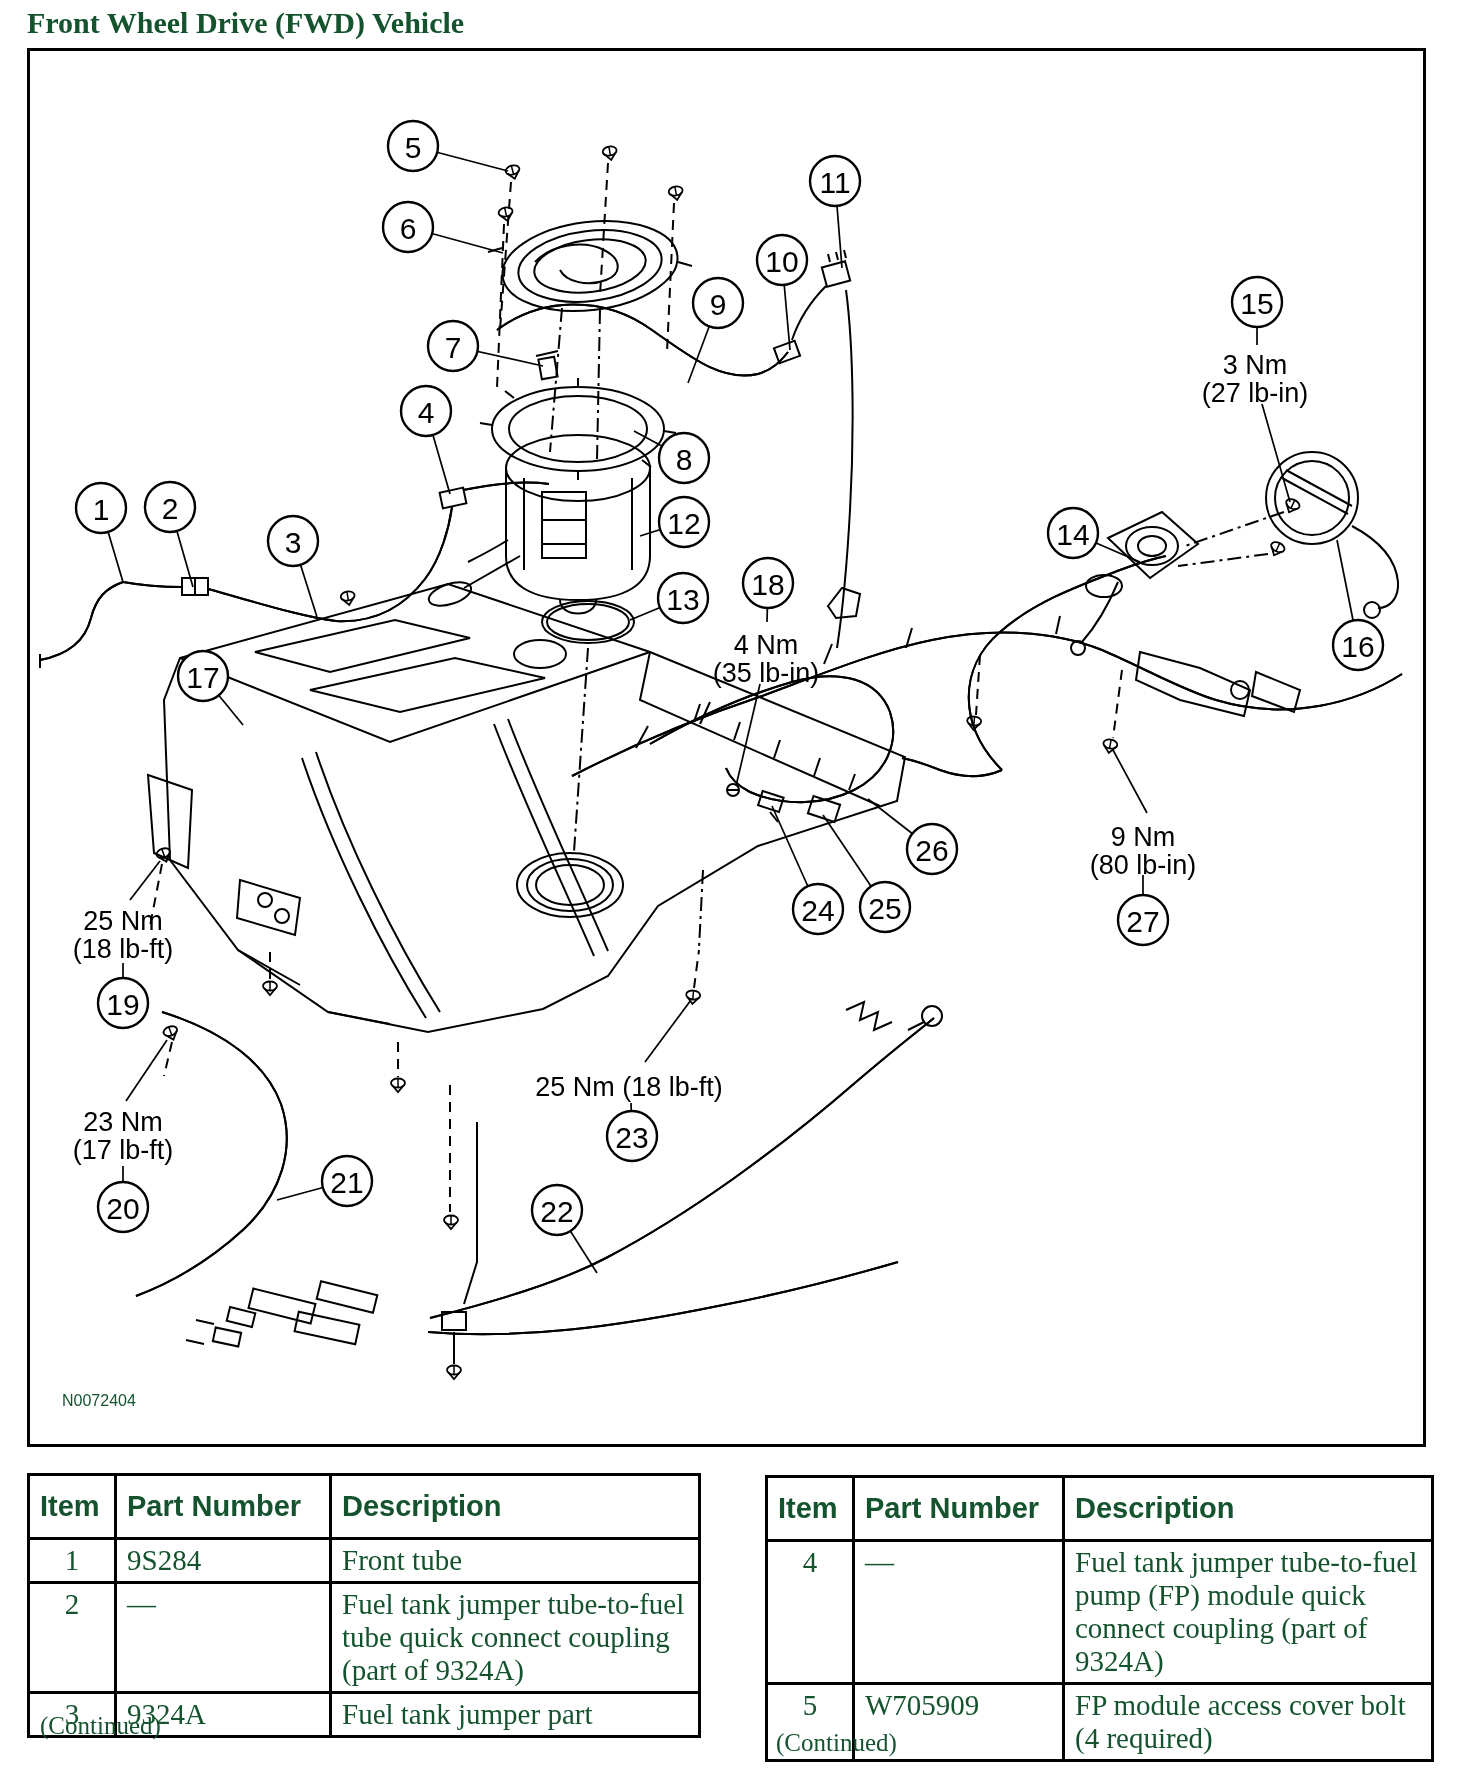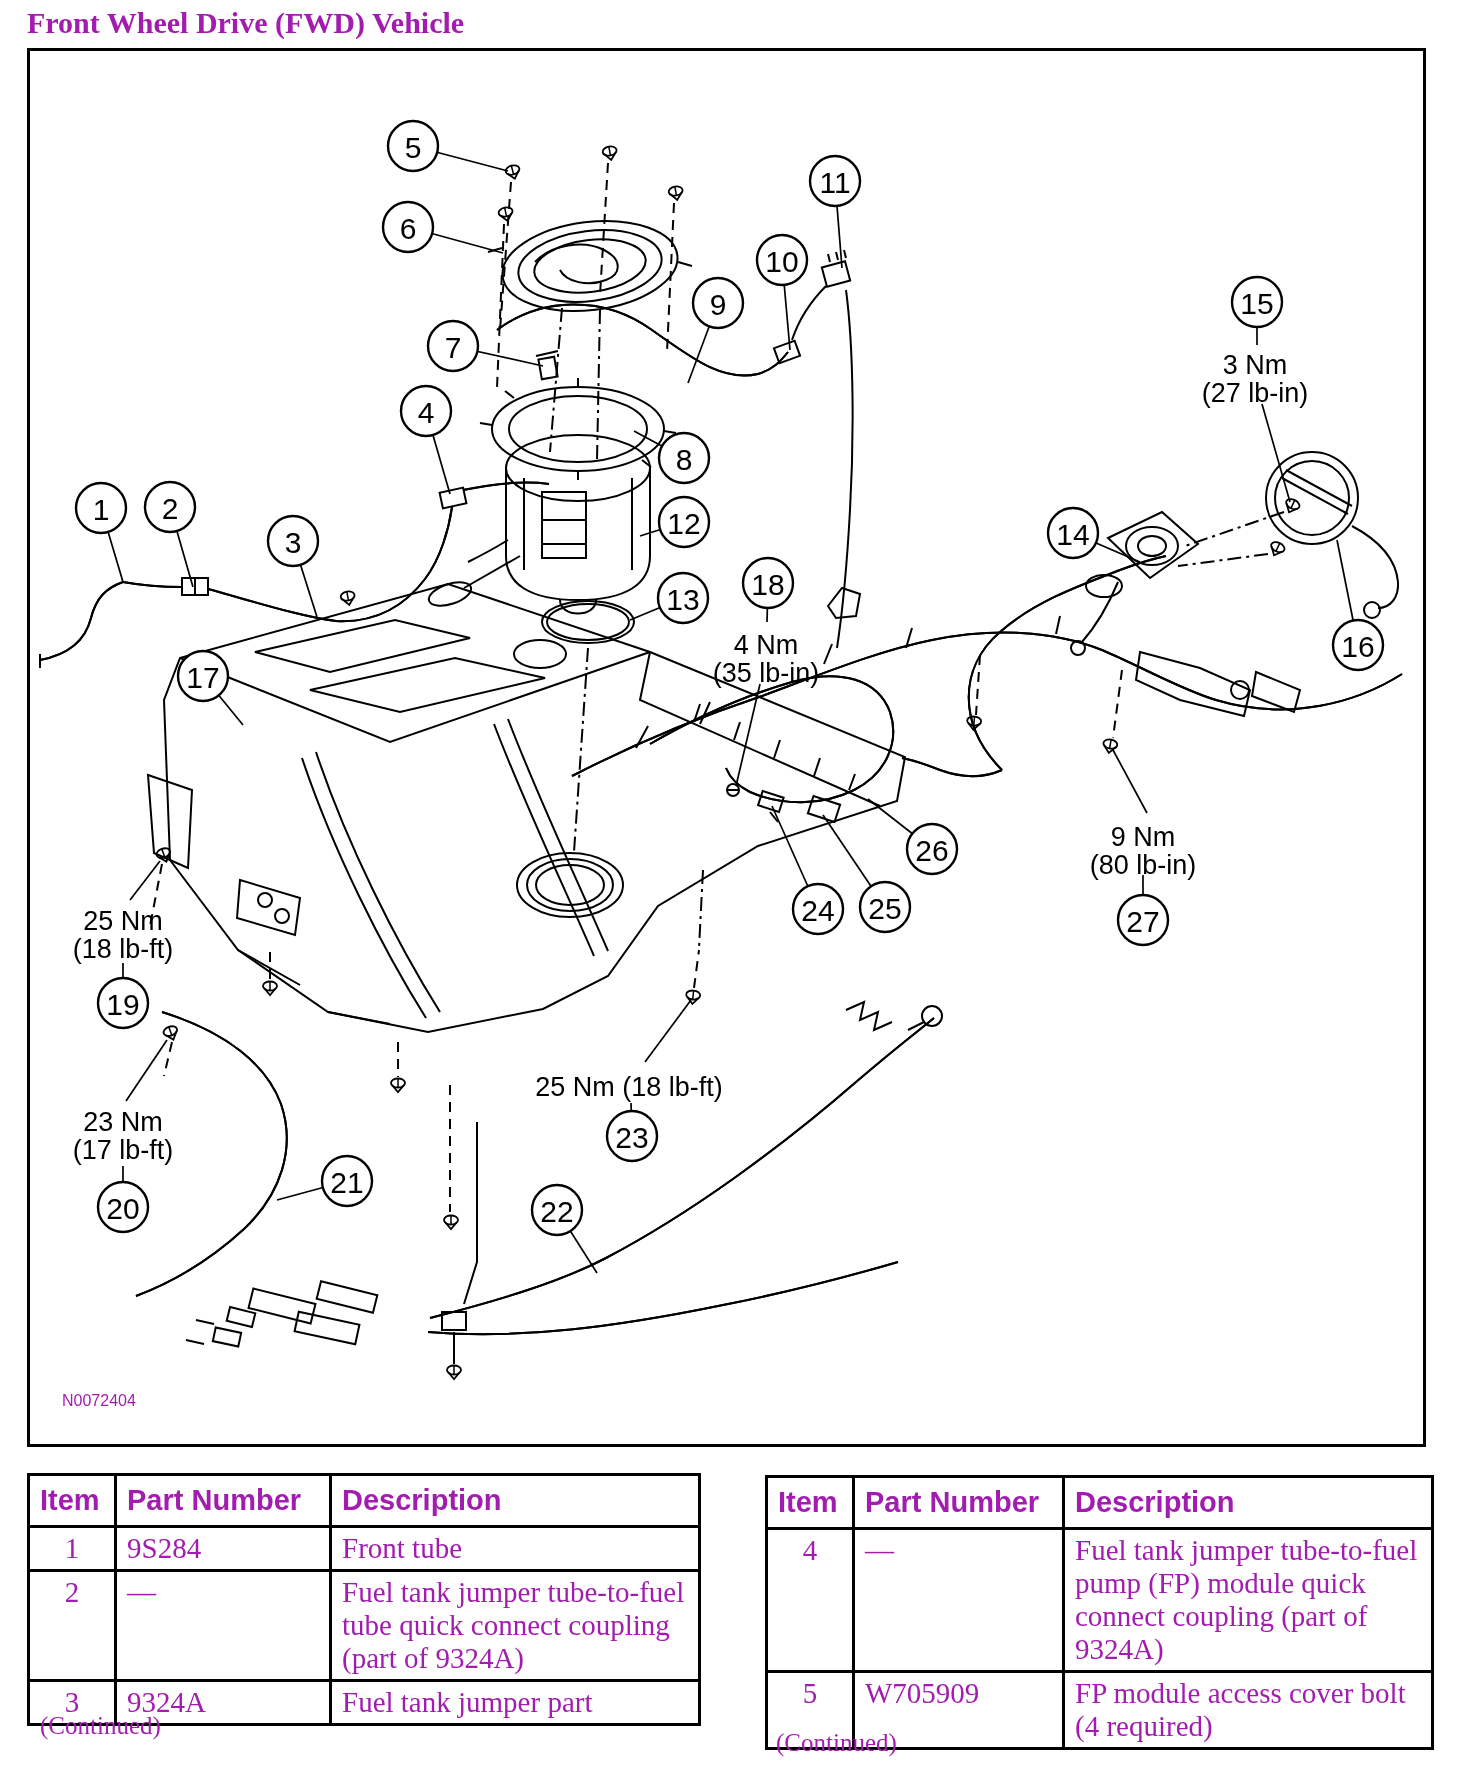--- a/index.html
+++ b/index.html
@@ -1,33 +1,33 @@
 <!DOCTYPE html>
 <html><head>
 <meta charset="utf-8">
 <style>
   html,body{margin:0;padding:0;background:#fff;}
   .page{position:relative;width:1472px;height:1776px;background:#fff;overflow:hidden;
-        font-family:"Liberation Serif", serif;color:#a21caf;}
+        font-family:"Liberation Serif", serif;color:#14532d;}
   .doc-title{position:absolute;left:27px;top:6px;font-family:"Liberation Serif",serif;
              font-weight:bold;font-size:30px;white-space:nowrap;}
   .diagram-frame{position:absolute;left:27px;top:48px;width:1399px;height:1399px;
                  border:3px solid #000;box-sizing:border-box;background:#fff;}
   .figure-id{position:absolute;left:62px;top:1392px;font-family:"Liberation Sans",sans-serif;
              font-size:16px;}
   svg.overlay{position:absolute;left:0;top:0;width:1472px;height:1776px;}
   .art path,.art line,.art ellipse,.art circle,.art rect,.art polyline{stroke:#000;fill:none;stroke-width:2;}
   .tube-out{stroke:#000;stroke-width:6.5;fill:none;}
   .tube-in{stroke:#fff;stroke-width:3.2;fill:none;}
   .dashln{stroke-dasharray:10 7;stroke-width:1.6;}
   .dashdot{stroke-dasharray:14 5 3 5;stroke-width:1.5;}
   .thin{stroke-width:1.4;}
   .parts-table{position:absolute;border-collapse:collapse;background:#fff;table-layout:fixed;}
   .parts-table th{font-family:"Liberation Sans",sans-serif;font-weight:bold;font-size:29px;
-                  text-align:left;padding:8px 10px;border:3px solid #000;}
+                  text-align:left;padding:14px 10px;border:3px solid #000;}
   .parts-table td{font-family:"Liberation Serif",serif;font-size:29px;line-height:33px;
                   padding:4px 10px;border:3px solid #000;vertical-align:top;}
   .parts-table td.item-cell{text-align:center;}
   #table-0{left:27px;top:1473px;width:671px;}
   #table-1{left:765px;top:1475px;width:666px;}
   #table-0 col.c0,#table-1 col.c0{width:87px;}
   #table-0 col.c1{width:215px;} #table-1 col.c1{width:210px;}
   #table-0 col.c2{width:369px;} #table-1 col.c2{width:369px;}
   .continued{position:absolute;font-family:"Liberation Serif",serif;font-size:25px;}
   #continued-0{left:40px;top:1712px;}

